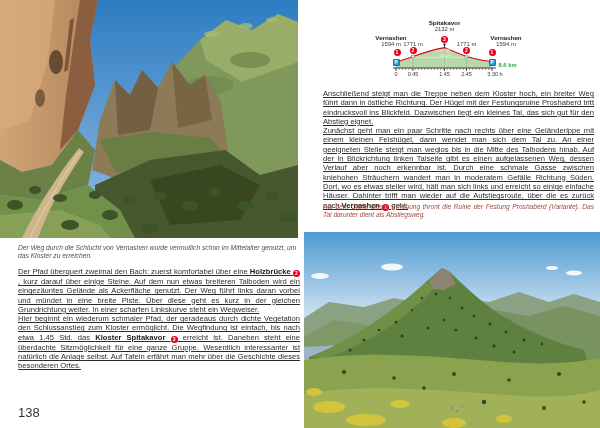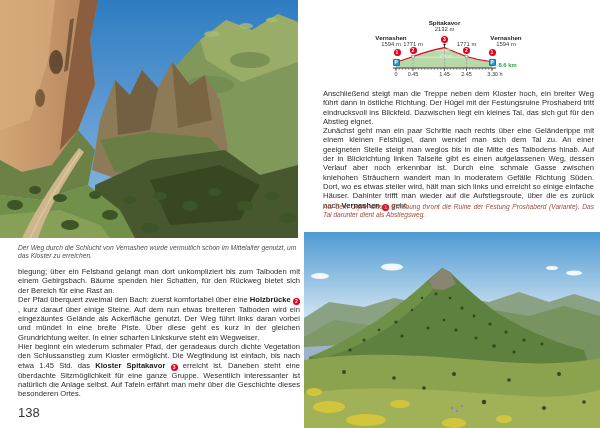--- a/index.html
+++ b/index.html
@@ -2,21 +2,21 @@
 <html><head>
 <meta charset="utf-8">
 <style>
   html,body{margin:0;padding:0;}
   body{width:600px;height:428px;position:relative;background:#ffffff;
        font-family:"Liberation Sans",sans-serif;overflow:hidden;}
   .abs{position:absolute;}
   .photo{position:absolute;overflow:hidden;background:#9db4c8;}
   .photo svg{display:block;width:100%;height:100%;}
   .caption{font-style:italic;font-size:6.7px;line-height:8.3px;color:#4f4f4f;}
-  .body-text{font-size:7.6px;line-height:9.3px;color:#2c2c2c;text-align:justify;}
+  .body-text{font-size:7.6px;line-height:9.3px;color:#2c2c2c;text-align:justify;text-decoration:underline;}
   .para{margin:0;}
   .bold{font-weight:bold;color:#191919;}
   .badge-inline{display:inline-block;width:7px;height:7px;border-radius:50%;background:#e2001a;
       color:#fff;font-size:5px;font-weight:bold;text-align:center;line-height:7.4px;
       vertical-align:-1px;font-style:normal;}
   .page-number{font-size:13px;color:#333;}
   .variant-note{font-style:italic;font-size:6.6px;line-height:8.3px;color:#a04a3c;text-align:justify;}
   
   #profile{position:absolute;left:360px;top:16px;width:172px;height:68px;}
   #profile svg{position:absolute;left:0;top:0;}
@@ -97,21 +97,20 @@
       <ellipse cx="212" cy="34" rx="8" ry="3"></ellipse>
         <ellipse cx="246" cy="26" rx="7" ry="3"></ellipse>
       <ellipse cx="272" cy="20" rx="6" ry="2.5"></ellipse>
     </g>
   </svg>
 </div>
 
 <div class="abs caption" style="left:18px;top:244px;width:284px;">Der Weg durch die Schlucht von Vernashen wurde vermutlich schon im Mittelalter genutzt, um das Kloster zu erreichen.</div>
 
 <div class="abs body-text" style="left:18px;top:267px;width:282px;">
-  <div class="para"><span>biegung; über ein Felsband gelangt man dort unkompliziert bis zum Talboden mit einem Gebirgsbach. Bäume spenden hier Schatten, für den Rückweg bietet sich der Bereich für eine Rast an.</span></div>
   <div class="para"><span>Der Pfad überquert zweimal den Bach: zuerst komfortabel über eine </span><span class="bold">Holzbrücke</span><span> </span><span class="badge-inline">2</span><span>, kurz darauf über einige Steine. Auf dem nun etwas breiteren Talboden wird ein eingezäuntes Gelände als Ackerfläche genutzt. Der Weg führt links daran vorbei und mündet in eine breite Piste. Über diese geht es kurz in der gleichen Grundrichtung weiter. In einer scharfen Linkskurve steht ein Wegweiser.</span></div>
   <div class="para"><span>Hier beginnt ein wiederum schmaler Pfad, der geradeaus durch dichte Vegetation den Schlussanstieg zum Kloster ermöglicht. Die Wegfindung ist einfach, bis nach etwa 1.45 Std. das </span><span class="bold">Kloster Spitakavor</span><span> </span><span class="badge-inline">3</span><span> erreicht ist. Daneben steht eine überdachte Sitzmöglichkeit für eine ganze Gruppe. Wesentlich interessanter ist natürlich die Anlage selbst. Auf Tafeln erfährt man mehr über die Geschichte dieses besonderen Ortes.</span></div>
 </div>
 
 <div class="abs page-number" style="left:18px;top:405px;">138</div>
 
 <div id="profile">
   <svg width="172" height="68" viewBox="0 0 172 68">
     <defs>
       <clipPath id="profClip">

